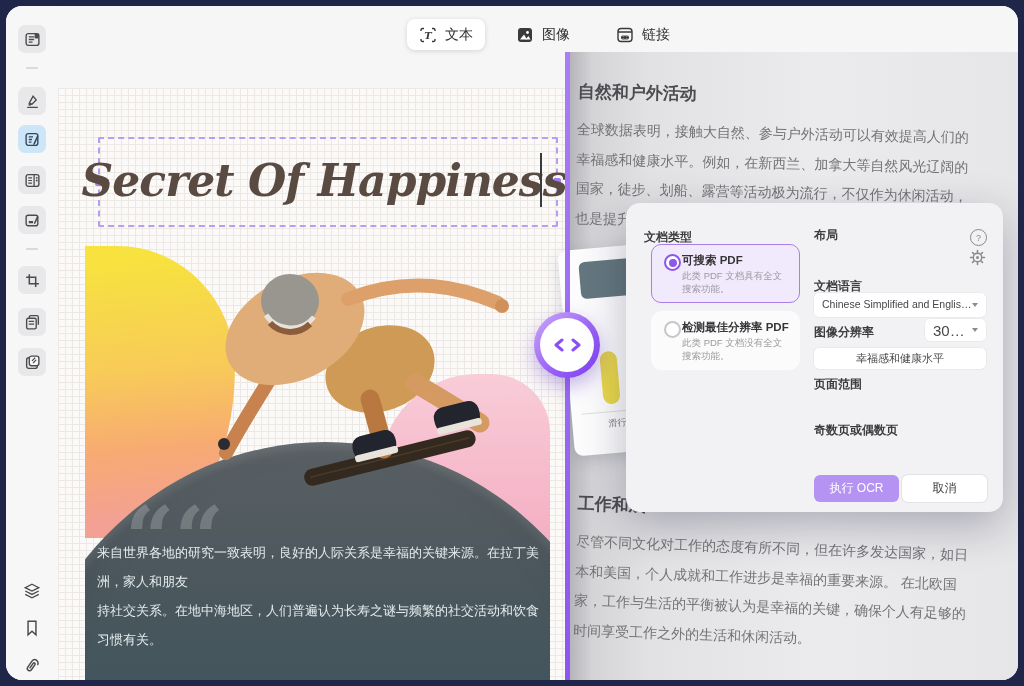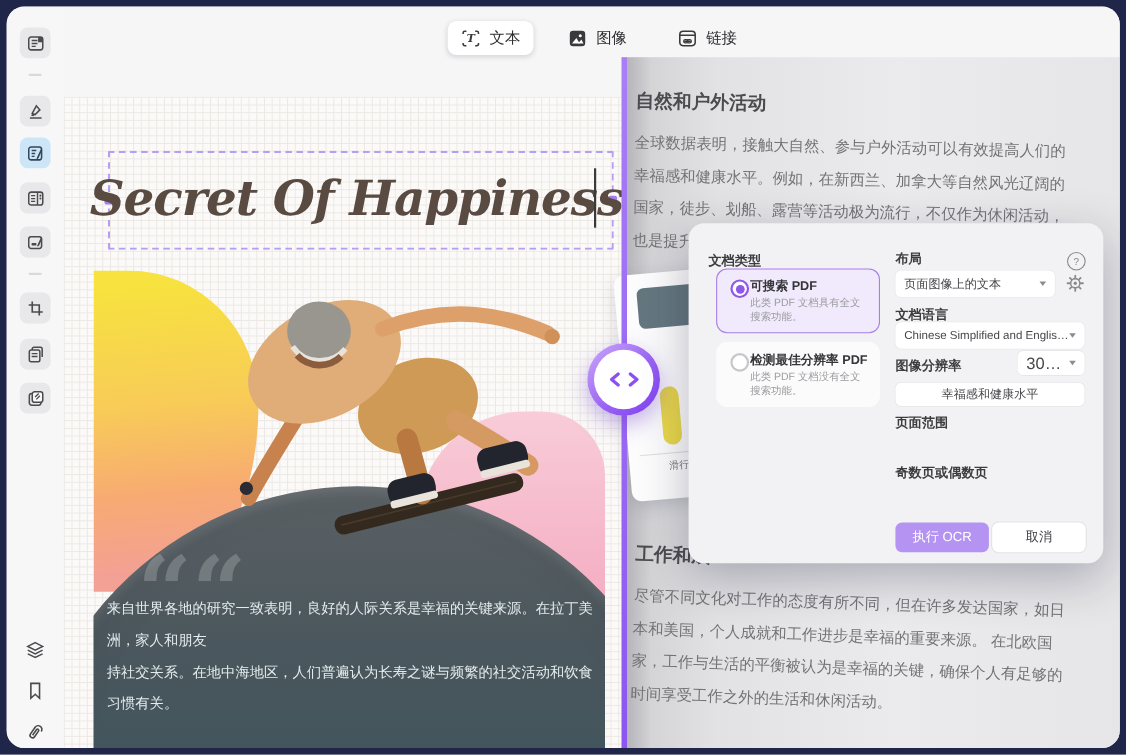--- a/index.html
+++ b/index.html
@@ -335,24 +335,20 @@
       <span class="radio off"></span>
       <span class="opt-title">检测最佳分辨率 PDF</span>
       <span class="opt-desc">此类 PDF 文档没有全文搜索功能。</span>
     </div>
 
     <div class="abs dlabel" style="left:188px;top:24px">布局</div>
     <div class="abs helpicon">
       <span>?</span>
     </div>
 
-    <div class="dd" style="left:188px;top:43px;width:129px;height:24px">
-      <span class="txt">页面图像上的文本</span>
-      <span class="caret"></span>
-    </div>
     <svg class="abs" style="left:343px;top:46px" width="17" height="17" viewBox="0 0 17 17">
       <circle cx="8.5" cy="8.5" r="4.2" fill="none" stroke="#8a8a8e" stroke-width="1.4"></circle>
       <circle cx="8.5" cy="8.5" r="1.5" fill="#8a8a8e"></circle>
       <g stroke="#8a8a8e" stroke-width="1.6" stroke-linecap="round">
         <path d="M8.5 1.5 v2 M8.5 13.5 v2 M1.5 8.5 h2 M13.5 8.5 h2 M3.6 3.6 l1.4 1.4 M12 12 l1.4 1.4 M13.4 3.6 L12 5 M5 12 l-1.4 1.4"></path>
       </g>
     </svg>
 
     <div class="abs dlabel" style="left:188px;top:75px">文档语言</div>
     <div class="dd" style="left:188px;top:90px;width:156px;height:24px;font-size:10.5px">

